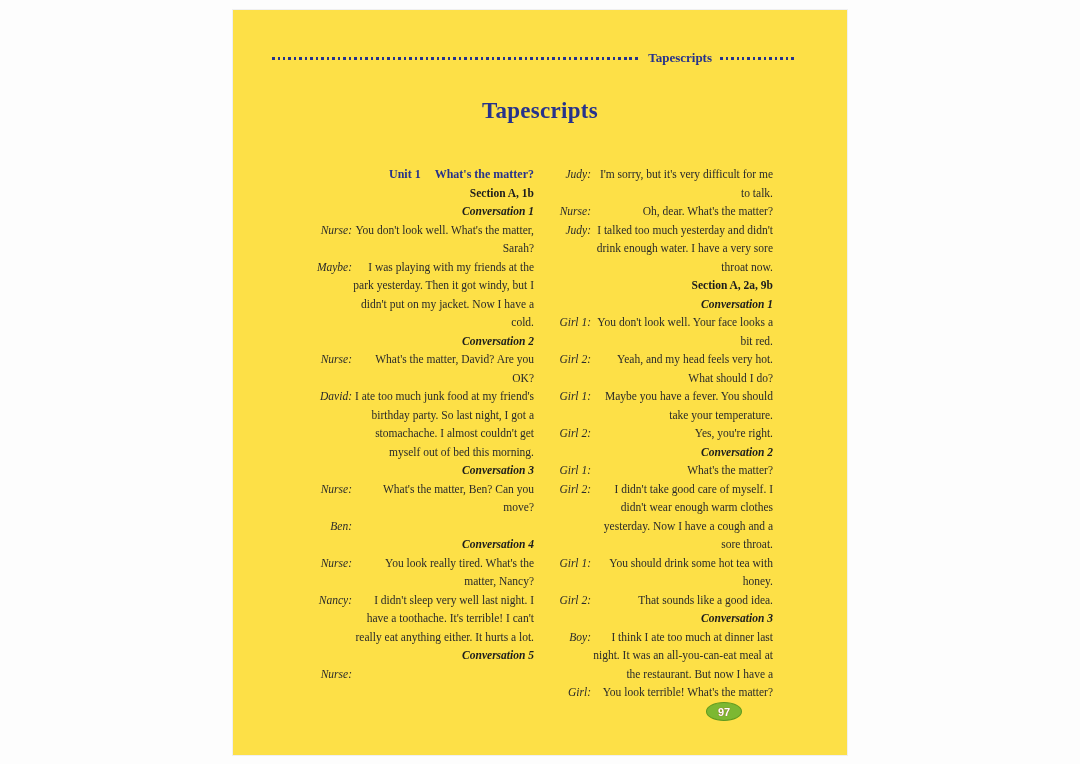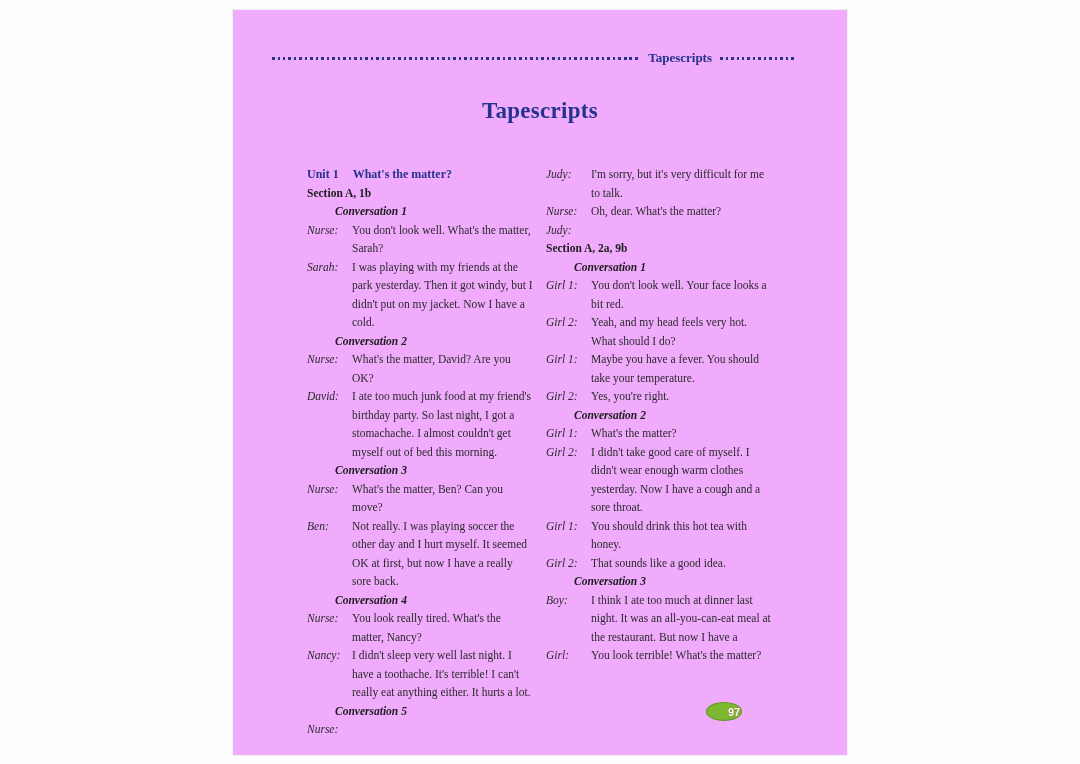--- a/index.html
+++ b/index.html
@@ -14,21 +14,21 @@
     height: 764px;
     background: #fdfdfd;
     overflow: hidden;
   }
   .book-page {
     position: absolute;
     left: 233px;
     top: 10px;
     width: 614px;
     height: 745px;
-    background: #f0abfc;
+    background: #fde047;
     box-shadow: 0 0 0 1px #f0f0f0;
     box-sizing: border-box;
   }
   
   .top-rule {
     position: absolute;
     left: 39px;
     top: 40px;
     width: 524px;
     display: flex;
@@ -59,20 +59,21 @@
     font-weight: bold;
     letter-spacing: 0.3px;
   }
   .columns {
     position: absolute;
     top: 155px;
     left: 74px;
     width: 466px;
     display: flex;
     gap: 12px;
+    text-align: right;
   }
   .col {
     width: 227px;
     font-size: 11.5px;
     line-height: 18.5px;
     color: #2a2a2a;
   }
   .unit-heading {
     color: #26328c;
     font-weight: bold;
@@ -111,21 +112,20 @@
     display: flex;
     align-items: center;
     justify-content: center;
   }
   .page-badge span {
     color: #ffffff;
     font-family: "Liberation Sans", sans-serif;
     font-weight: bold;
     font-size: 11px;
     text-shadow: 0 0 1px #b03a2e;
-    padding-left: 20px;
   }
 </style>
 </head>
 <body>
 
 <div class="canvas">
   <div class="book-page">
 
     <div class="top-rule">
       <span class="dots left"></span>
@@ -138,40 +138,39 @@
     <div class="columns">
       <div class="col" id="col-left">
           <div class="unit-heading"><span class="unit-num">Unit 1</span><span>What's the matter?</span></div>
           <div class="section-heading">Section A, 1b</div>
           <div class="conversation-heading">Conversation 1</div>
           <div class="dialogue-line">
             <span class="speaker-label">Nurse:</span>
             <span class="dialogue-text">You don't look well. What's the matter, Sarah?</span>
           </div>
           <div class="dialogue-line">
-            <span class="speaker-label">Sarah:</span>
+            <span class="speaker-label">Maybe:</span>
             <span class="dialogue-text">I was playing with my friends at the park yesterday. Then it got windy, but I didn't put on my jacket. Now I have a cold.</span>
           </div>
           <div class="conversation-heading">Conversation 2</div>
           <div class="dialogue-line">
             <span class="speaker-label">Nurse:</span>
             <span class="dialogue-text">What's the matter, David? Are you OK?</span>
           </div>
           <div class="dialogue-line">
             <span class="speaker-label">David:</span>
             <span class="dialogue-text">I ate too much junk food at my friend's birthday party. So last night, I got a stomachache. I almost couldn't get myself out of bed this morning.</span>
           </div>
           <div class="conversation-heading">Conversation 3</div>
           <div class="dialogue-line">
             <span class="speaker-label">Nurse:</span>
             <span class="dialogue-text">What's the matter, Ben? Can you move?</span>
           </div>
           <div class="dialogue-line">
             <span class="speaker-label">Ben:</span>
-            <span class="dialogue-text">Not really. I was playing soccer the other day and I hurt myself. It seemed OK at first, but now I have a really sore back.</span>
           </div>
           <div class="conversation-heading">Conversation 4</div>
           <div class="dialogue-line">
             <span class="speaker-label">Nurse:</span>
             <span class="dialogue-text">You look really tired. What's the matter, Nancy?</span>
           </div>
           <div class="dialogue-line">
             <span class="speaker-label">Nancy:</span>
             <span class="dialogue-text">I didn't sleep very well last night. I have a toothache. It's terrible! I can't really eat anything either. It hurts a lot.</span>
           </div>
@@ -184,20 +183,21 @@
           <div class="dialogue-line">
             <span class="speaker-label">Judy:</span>
             <span class="dialogue-text">I'm sorry, but it's very difficult for me to talk.</span>
           </div>
           <div class="dialogue-line">
             <span class="speaker-label">Nurse:</span>
             <span class="dialogue-text">Oh, dear. What's the matter?</span>
           </div>
           <div class="dialogue-line">
             <span class="speaker-label">Judy:</span>
+            <span class="dialogue-text">I talked too much yesterday and didn't drink enough water. I have a very sore throat now.</span>
           </div>
           <div class="section-heading">Section A, 2a, 9b</div>
           <div class="conversation-heading">Conversation 1</div>
           <div class="dialogue-line">
             <span class="speaker-label">Girl 1:</span>
             <span class="dialogue-text">You don't look well. Your face looks a bit red.</span>
           </div>
           <div class="dialogue-line">
             <span class="speaker-label">Girl 2:</span>
             <span class="dialogue-text">Yeah, and my head feels very hot. What should I do?</span>
@@ -214,21 +214,21 @@
           <div class="dialogue-line">
             <span class="speaker-label">Girl 1:</span>
             <span class="dialogue-text">What's the matter?</span>
           </div>
           <div class="dialogue-line">
             <span class="speaker-label">Girl 2:</span>
             <span class="dialogue-text">I didn't take good care of myself. I didn't wear enough warm clothes yesterday. Now I have a cough and a sore throat.</span>
           </div>
           <div class="dialogue-line">
             <span class="speaker-label">Girl 1:</span>
-            <span class="dialogue-text">You should drink this hot tea with honey.</span>
+            <span class="dialogue-text">You should drink some hot tea with honey.</span>
           </div>
           <div class="dialogue-line">
             <span class="speaker-label">Girl 2:</span>
             <span class="dialogue-text">That sounds like a good idea.</span>
           </div>
           <div class="conversation-heading">Conversation 3</div>
           <div class="dialogue-line">
             <span class="speaker-label">Boy:</span>
             <span class="dialogue-text">I think I ate too much at dinner last night. It was an all-you-can-eat meal at the restaurant. But now I have a</span>
           </div>

